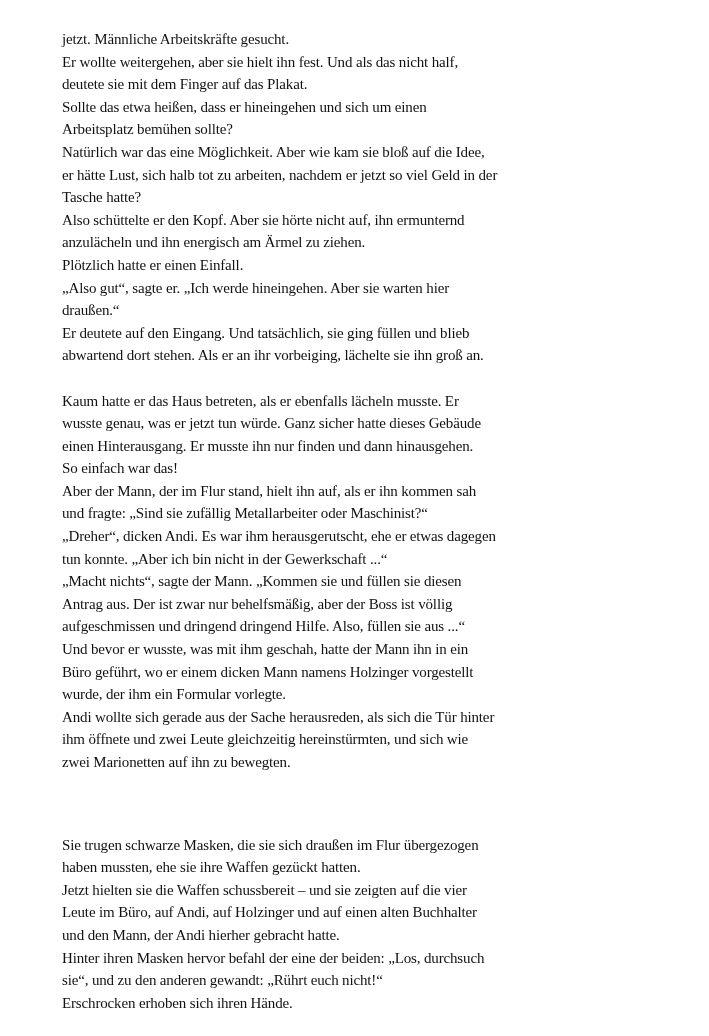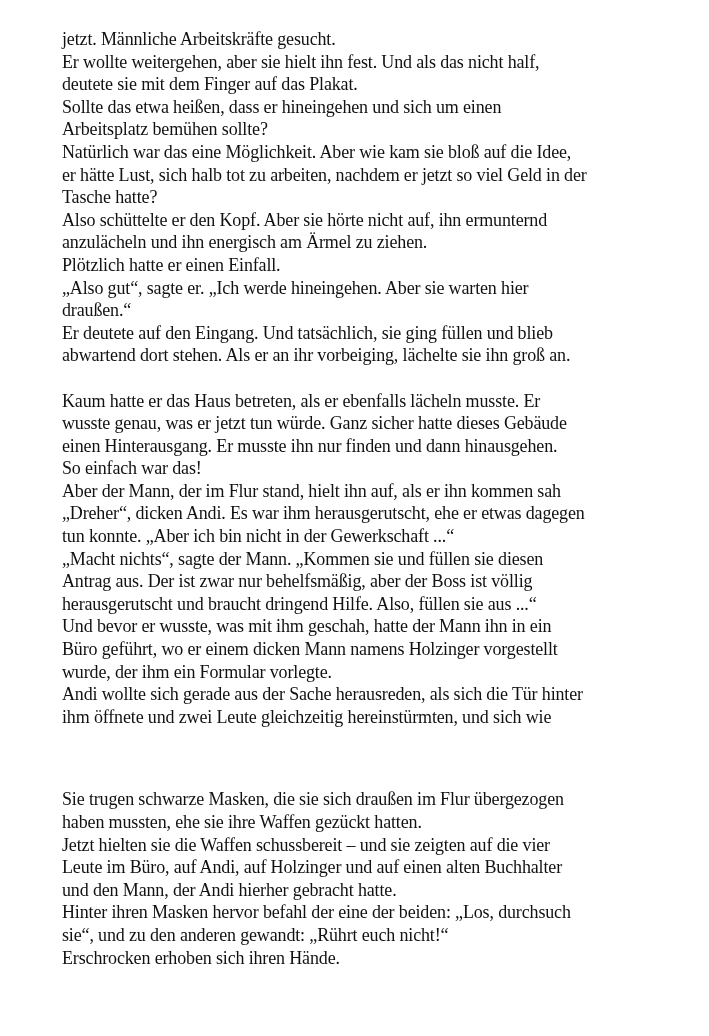--- a/index.html
+++ b/index.html
@@ -1,20 +1,20 @@
 <!DOCTYPE html>
 <html><head>
 <meta charset="utf-8">
 <style>
   html, body { margin: 0; padding: 0; background: #ffffff; }
   body { width: 709px; height: 1036px; overflow: hidden; position: relative; }
   .page {
     position: absolute; left: 62px; top: 28px; width: 640px;
     font-family: "Liberation Serif", "DejaVu Serif", serif;
-    font-size: 18px; line-height: 22.6px; color: #111111;
+    font-size: 15px; line-height: 22.6px; color: #111111;
     letter-spacing: -0.15px;
   }
   .para { margin: 0; }
   .line { display: block; white-space: nowrap; }
   .gap-1 { height: 22.6px; }
   .gap-2 { height: 60px; }
 </style>
 </head>
 <body>
 
@@ -36,30 +36,32 @@
       <span class="line">Er deutete auf den Eingang. Und tatsächlich, sie ging füllen und blieb</span>
       <span class="line">abwartend dort stehen. Als er an ihr vorbeiging, lächelte sie ihn groß an.</span>
     </div>
   <div class="gap-1"></div>
   <div class="para" id="sec1">
       <span class="line">Kaum hatte er das Haus betreten, als er ebenfalls lächeln musste. Er</span>
       <span class="line">wusste genau, was er jetzt tun würde. Ganz sicher hatte dieses Gebäude</span>
       <span class="line">einen Hinterausgang. Er musste ihn nur finden und dann hinausgehen.</span>
       <span class="line">So einfach war das!</span>
       <span class="line">Aber der Mann, der im Flur stand, hielt ihn auf, als er ihn kommen sah</span>
+      <span class="line">und fragte: „Sind sie zufällig Metallarbeiter oder Maschinist?“</span>
       <span class="line">„Dreher“, dicken Andi. Es war ihm herausgerutscht, ehe er etwas dagegen</span>
       <span class="line">tun konnte. „Aber ich bin nicht in der Gewerkschaft ...“</span>
       <span class="line">„Macht nichts“, sagte der Mann. „Kommen sie und füllen sie diesen</span>
       <span class="line">Antrag aus. Der ist zwar nur behelfsmäßig, aber der Boss ist völlig</span>
-      <span class="line">herausgerutscht und braucht dringend Hilfe. Also, füllen sie aus ...“</span>
+      <span class="line">aufgeschmissen und dringend dringend Hilfe. Also, füllen sie aus ...“</span>
       <span class="line">Und bevor er wusste, was mit ihm geschah, hatte der Mann ihn in ein</span>
       <span class="line">Büro geführt, wo er einem dicken Mann namens Holzinger vorgestellt</span>
       <span class="line">wurde, der ihm ein Formular vorlegte.</span>
       <span class="line">Andi wollte sich gerade aus der Sache herausreden, als sich die Tür hinter</span>
       <span class="line">ihm öffnete und zwei Leute gleichzeitig hereinstürmten, und sich wie</span>
+      <span class="line">zwei Marionetten auf ihn zu bewegten.</span>
     </div>
   <div class="gap-2"></div>
   <div class="para" id="sec2">
       <span class="line">Sie trugen schwarze Masken, die sie sich draußen im Flur übergezogen</span>
       <span class="line">haben mussten, ehe sie ihre Waffen gezückt hatten.</span>
       <span class="line">Jetzt hielten sie die Waffen schussbereit – und sie zeigten auf die vier</span>
       <span class="line">Leute im Büro, auf Andi, auf Holzinger und auf einen alten Buchhalter</span>
       <span class="line">und den Mann, der Andi hierher gebracht hatte.</span>
       <span class="line">Hinter ihren Masken hervor befahl der eine der beiden: „Los, durchsuch</span>
       <span class="line">sie“, und zu den anderen gewandt: „Rührt euch nicht!“</span>

